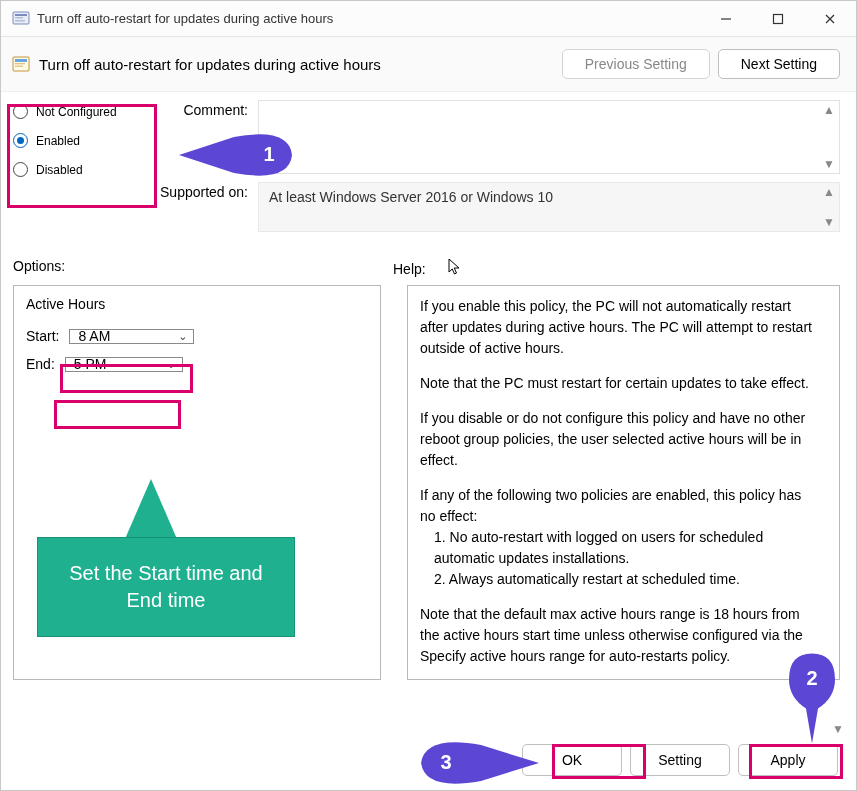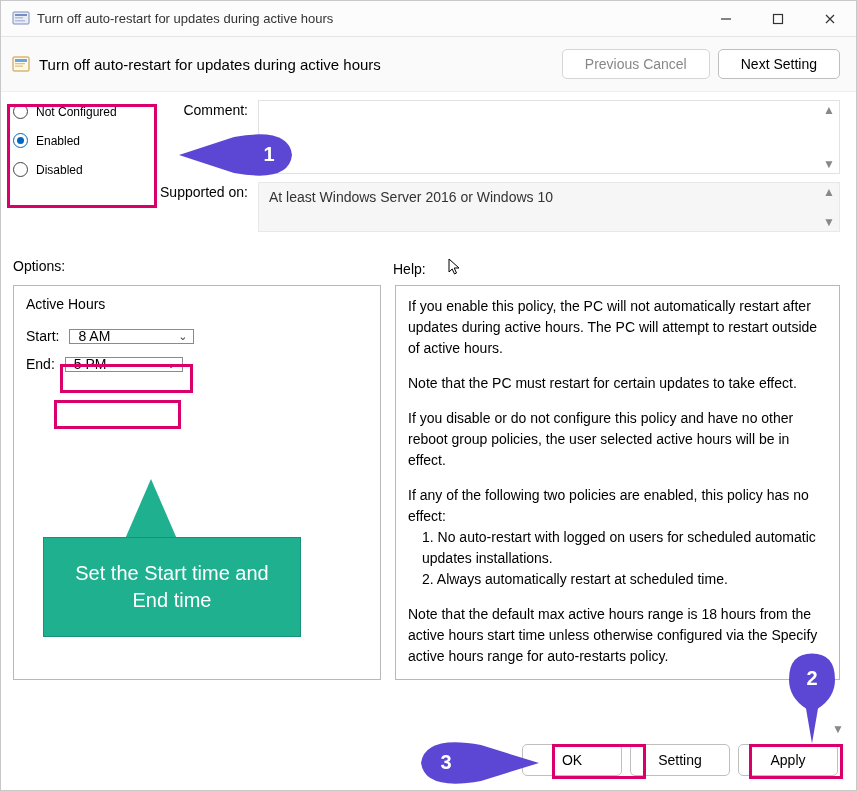--- a/index.html
+++ b/index.html
@@ -156,21 +156,21 @@
   .panel-labels-text { font-size: 14px; }
   .cursor {
     display: inline-block;
     margin-left: 18px;
     vertical-align: -2px;
   }
   
   .panels {
     display: flex;
     height: 395px;
-    gap: 14px;
+    gap: 26px;
     position: relative;
   }
   .panel {
     border: 1px solid #b8b8b8;
     background: #fff;
     padding: 10px 12px;
   }
   .options-panel { width: 368px; flex-shrink: 0; position: relative; }
   .help-panel { flex: 1; position: relative; overflow: hidden; line-height: 1.5; padding-right: 20px;}
   .options-subtitle { font-size: 14px; margin-bottom: 16px; }
@@ -282,21 +282,21 @@
   <div class="header-row">
     <span class="header-icon">
       <svg viewBox="0 0 20 20" width="20" height="20">
         <rect x="2" y="3" width="16" height="14" rx="1" fill="#fffbe8" stroke="#c6923a" stroke-width="1"></rect>
         <rect x="4" y="5" width="12" height="3" fill="#68a6de"></rect>
         <rect x="4" y="9" width="10" height="1.3" fill="#c6923a" opacity="0.55"></rect>
         <rect x="4" y="11.5" width="8" height="1.3" fill="#c6923a" opacity="0.55"></rect>
       </svg>
     </span>
     <span class="header-title">Turn off auto-restart for updates during active hours</span>
-    <div class="btn disabled">Previous Cancel</div>
+    <div class="btn disabled">Previous Setting</div>
     <div class="btn">Next Setting</div>
   </div>
 
   <div class="content">
     <div class="topgrid">
 
       <div class="radio-col">
         <div class="radio-row">
           <span class="radio-outer"></span>
           <span>Not Configured</span>
@@ -409,18 +409,18 @@
 
     <div class="callout" style="left:418px; top:740px;">
       <svg width="120" height="44" viewBox="0 0 120 44">
         <path d="M120 22 L62 4 Q6 -6 2 22 Q6 50 62 40 Z" fill="#5c47d4"></path>
       </svg>
       <div class="callout-num" style="left:17px; top:10px;">3</div>
     </div>
 
     <div class="tip-tri" style="left:124px; top:478px;"></div>
 
-    <div class="tip-box" style="left:42px; top:536px;">
+    <div class="tip-box" style="left:36px; top:536px;">
       <span>Set the Start time and End time</span>
     </div>
   </div>
 
 </div>
 
 </body></html>

